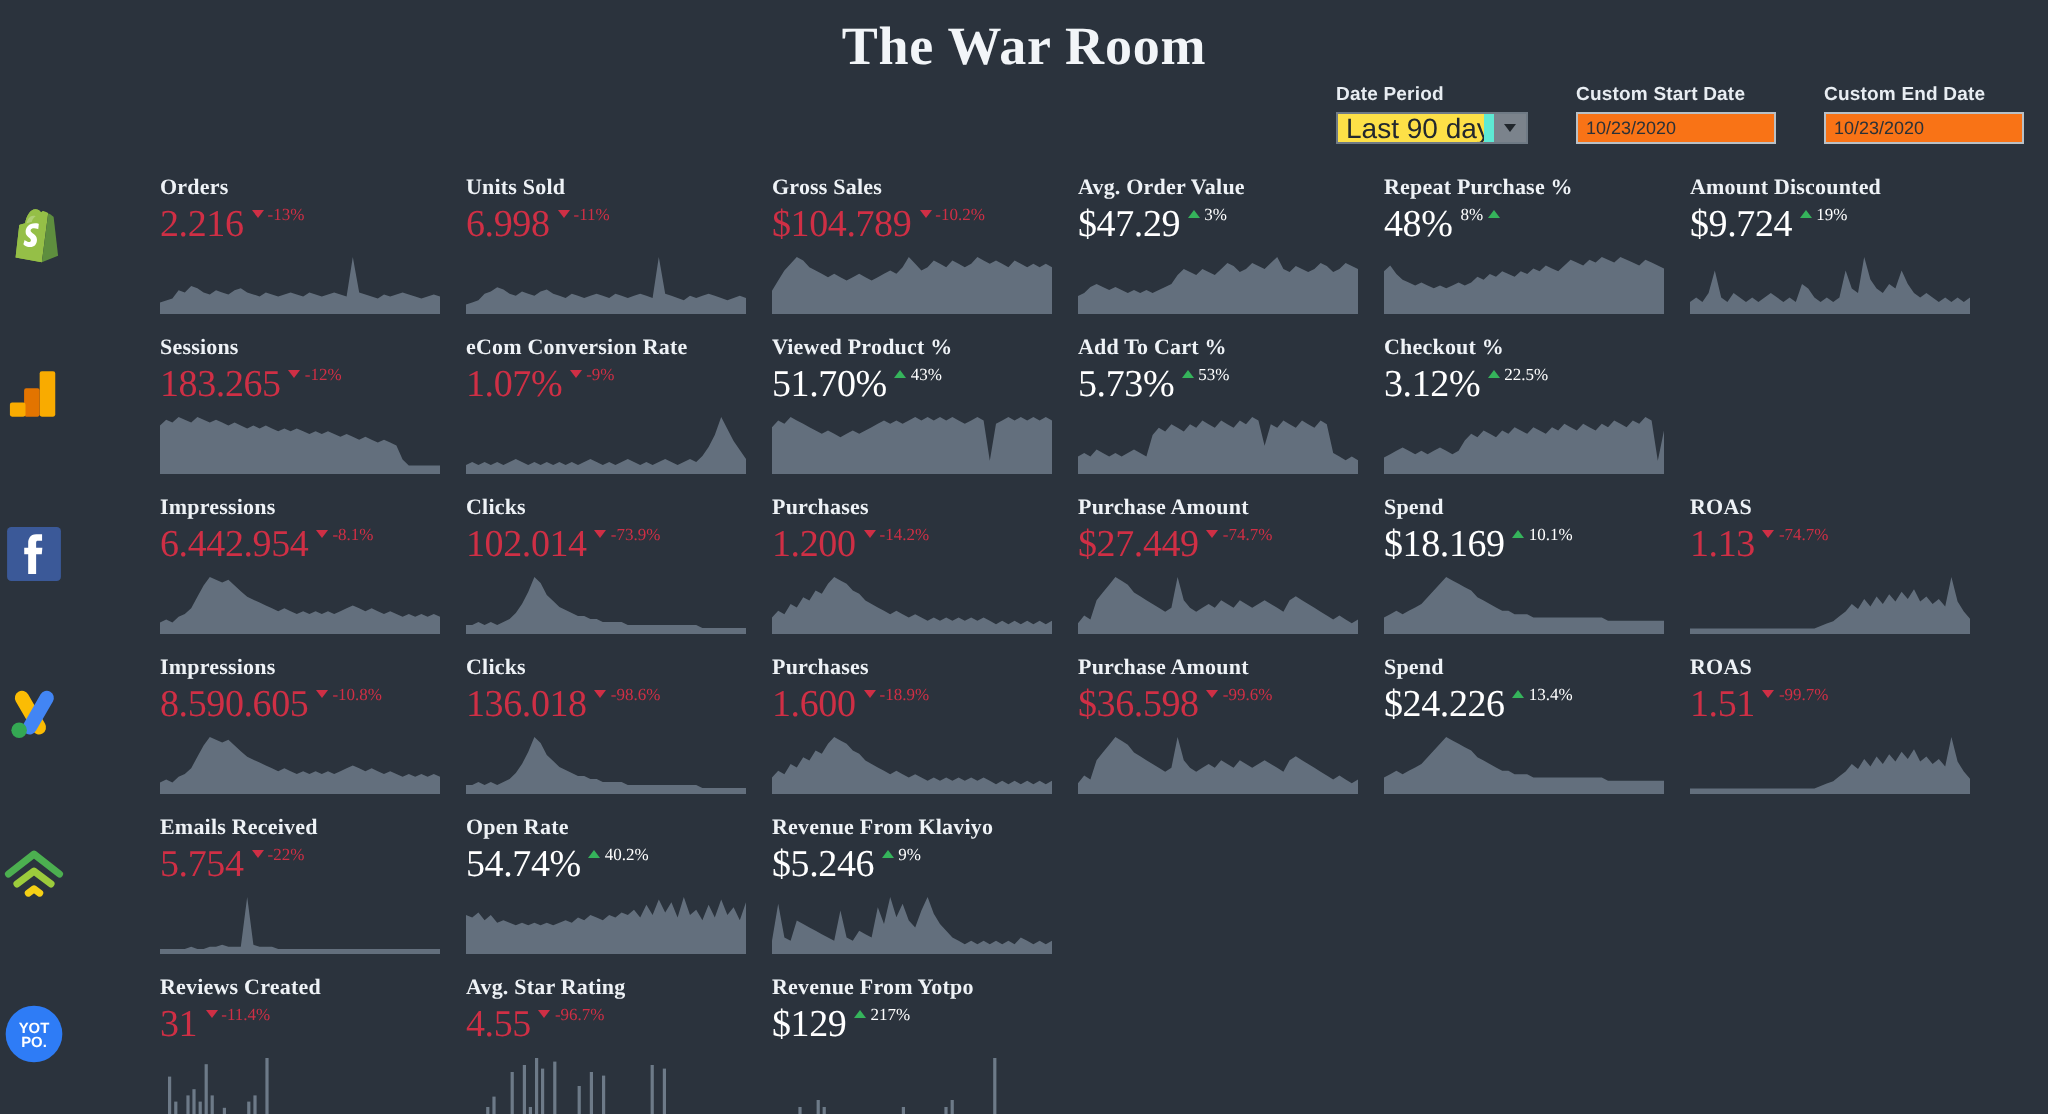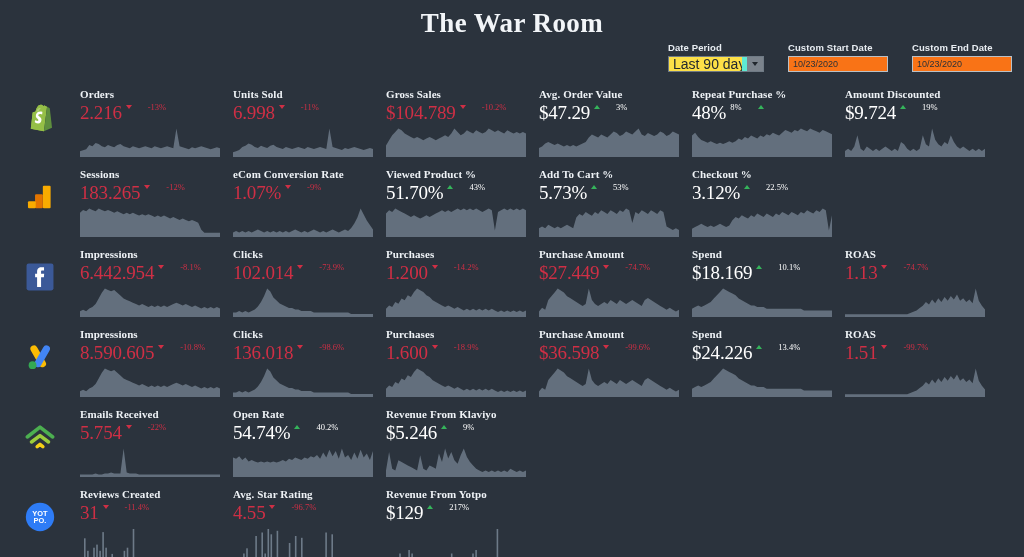--- a/index.html
+++ b/index.html
@@ -91,21 +91,20 @@
     position: relative;
     height: 80px;
     display: flex;
   }
   .srow.last { height: 67px; }
 
   .logo-cell {
     width: 80px;
     display: flex;
     align-items: flex-start;
-    justify-content: center;
     padding-top: 12px;
   }
   .cards {
     flex: 1;
     display: flex;
   }
   .card {
     width: 153px;
     margin-right: 0px;
     position: relative;
@@ -130,21 +129,21 @@
     font-family: "Liberation Serif", serif;
     font-size: 19px;
     font-weight: 400;
     letter-spacing: -.2px;
   }
   .delta {
     font-family: "Liberation Serif", serif;
     font-size: 8.5px;
     display: inline-flex;
     align-items: center;
-    gap: 16px;
+    gap: 2px;
   }
   .delta .tri {
     width: 0; height: 0;
     border-left: 3.2px solid transparent;
     border-right: 3.2px solid transparent;
     display: inline-block;
   }
   .delta.up .tri   { border-bottom: 4.6px solid #35b45b; }
   .delta.down .tri { border-top: 4.6px solid #cf2f45; }
   .pos { color: #ffffff; }

